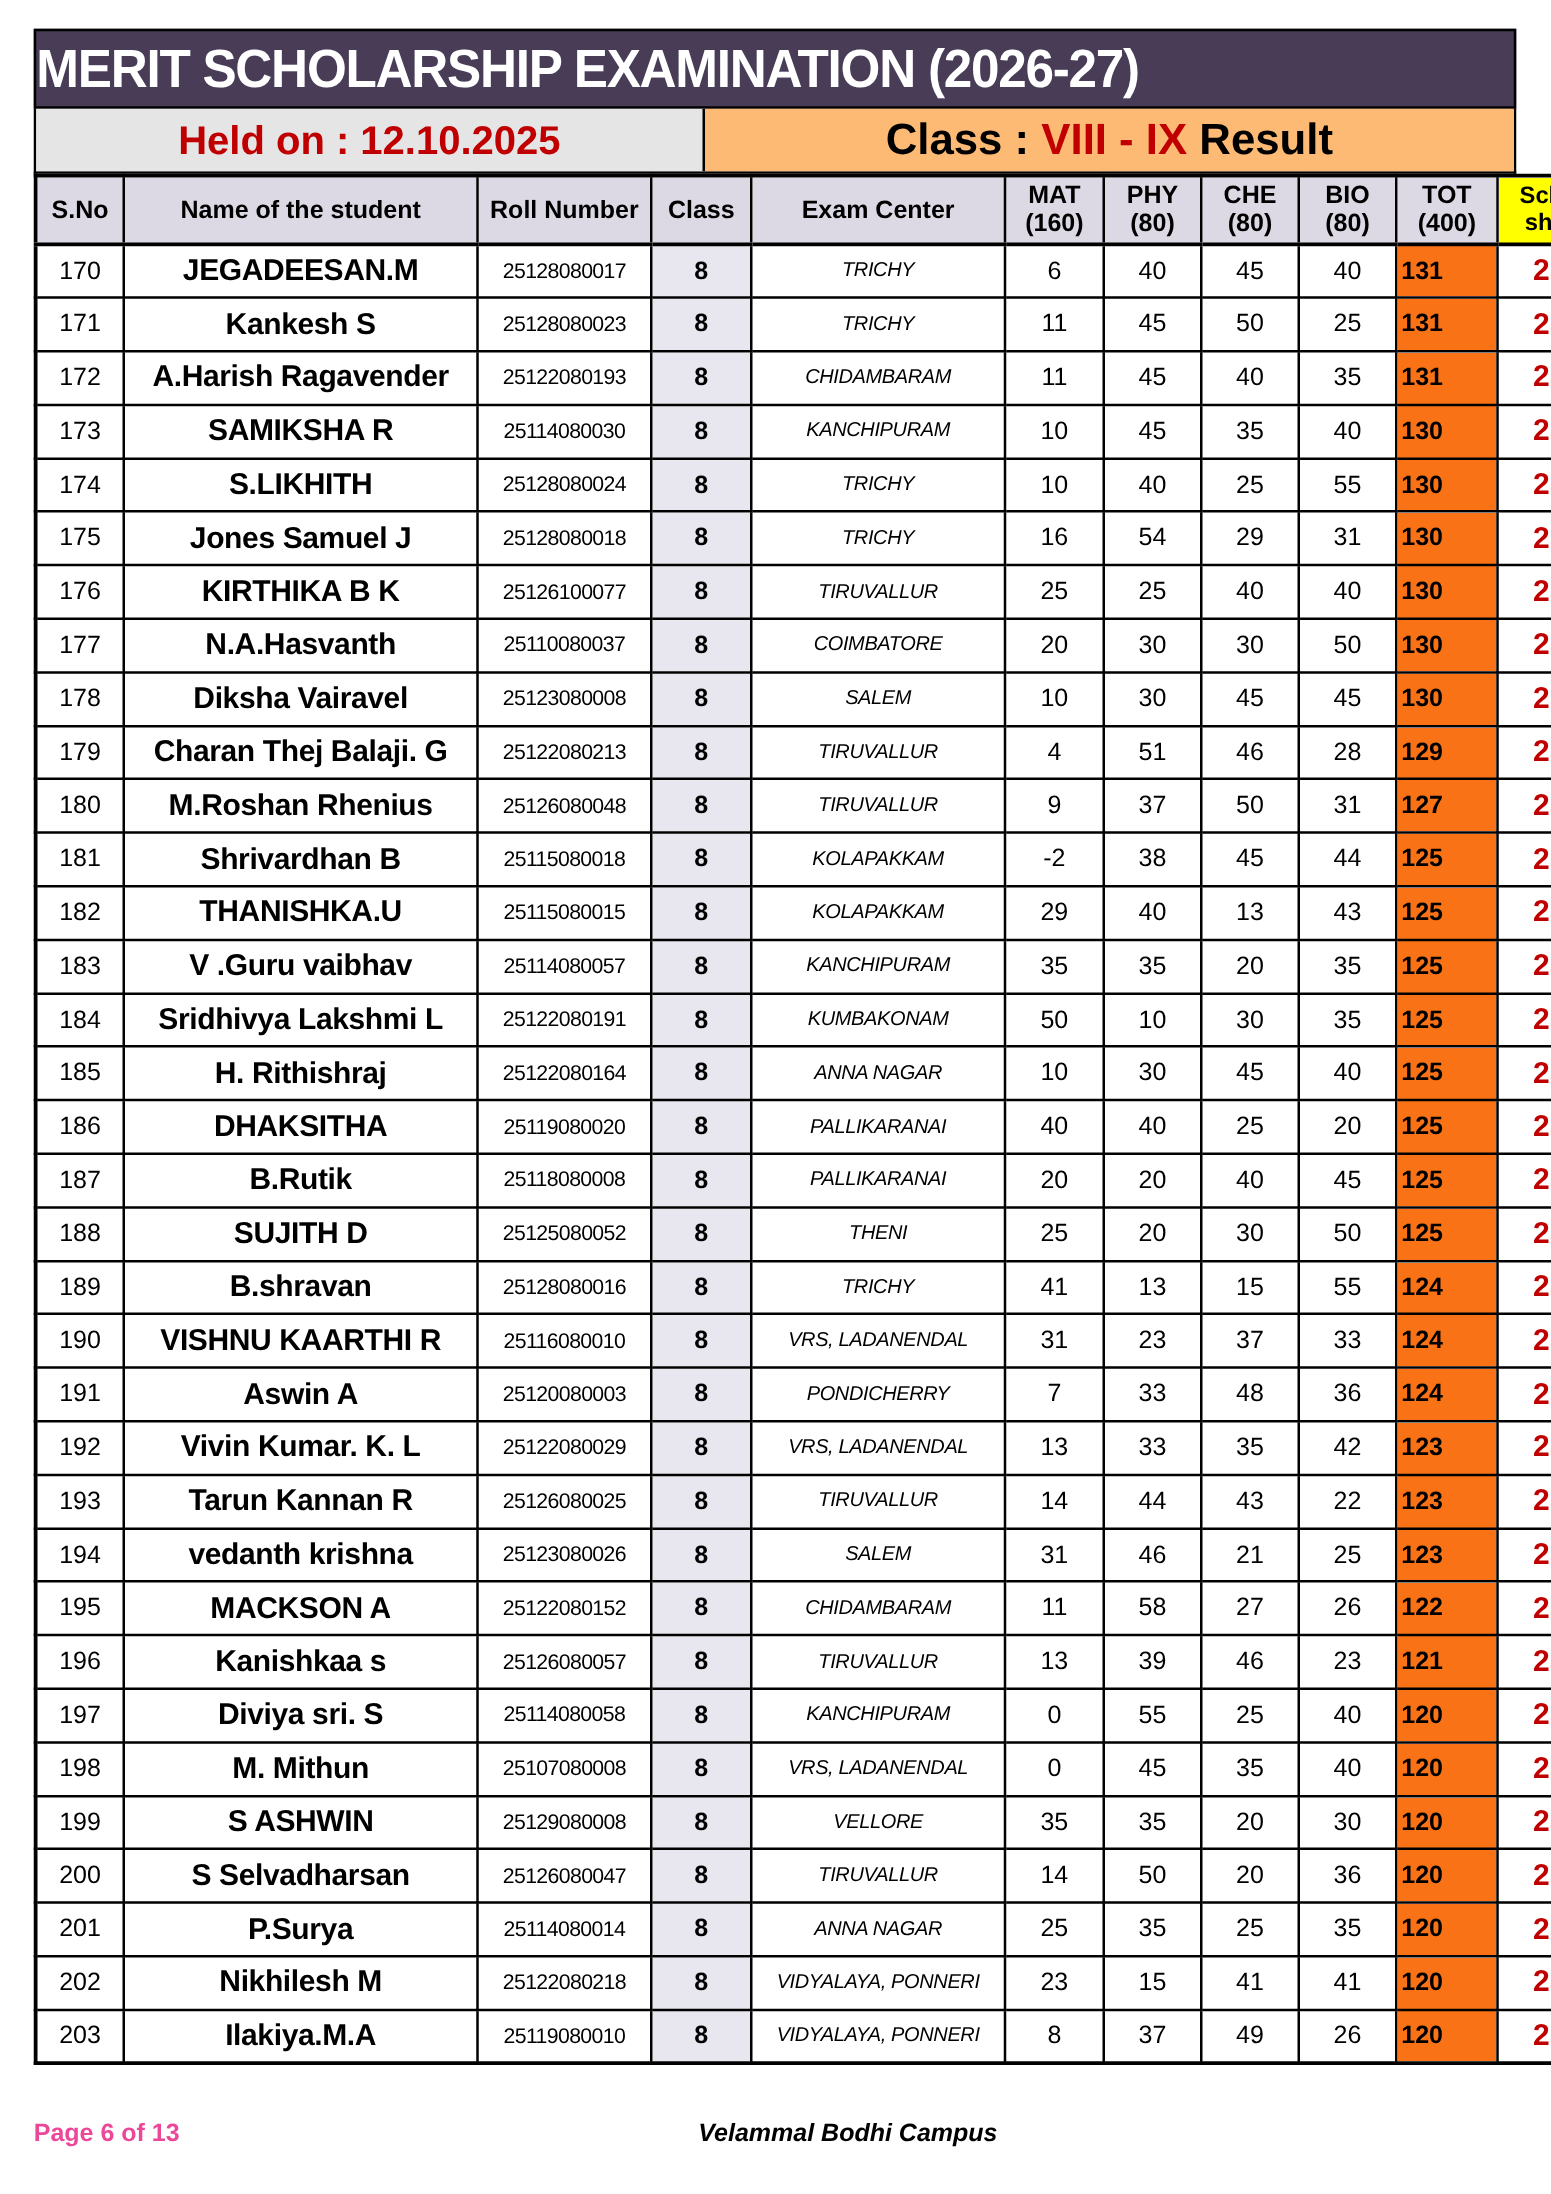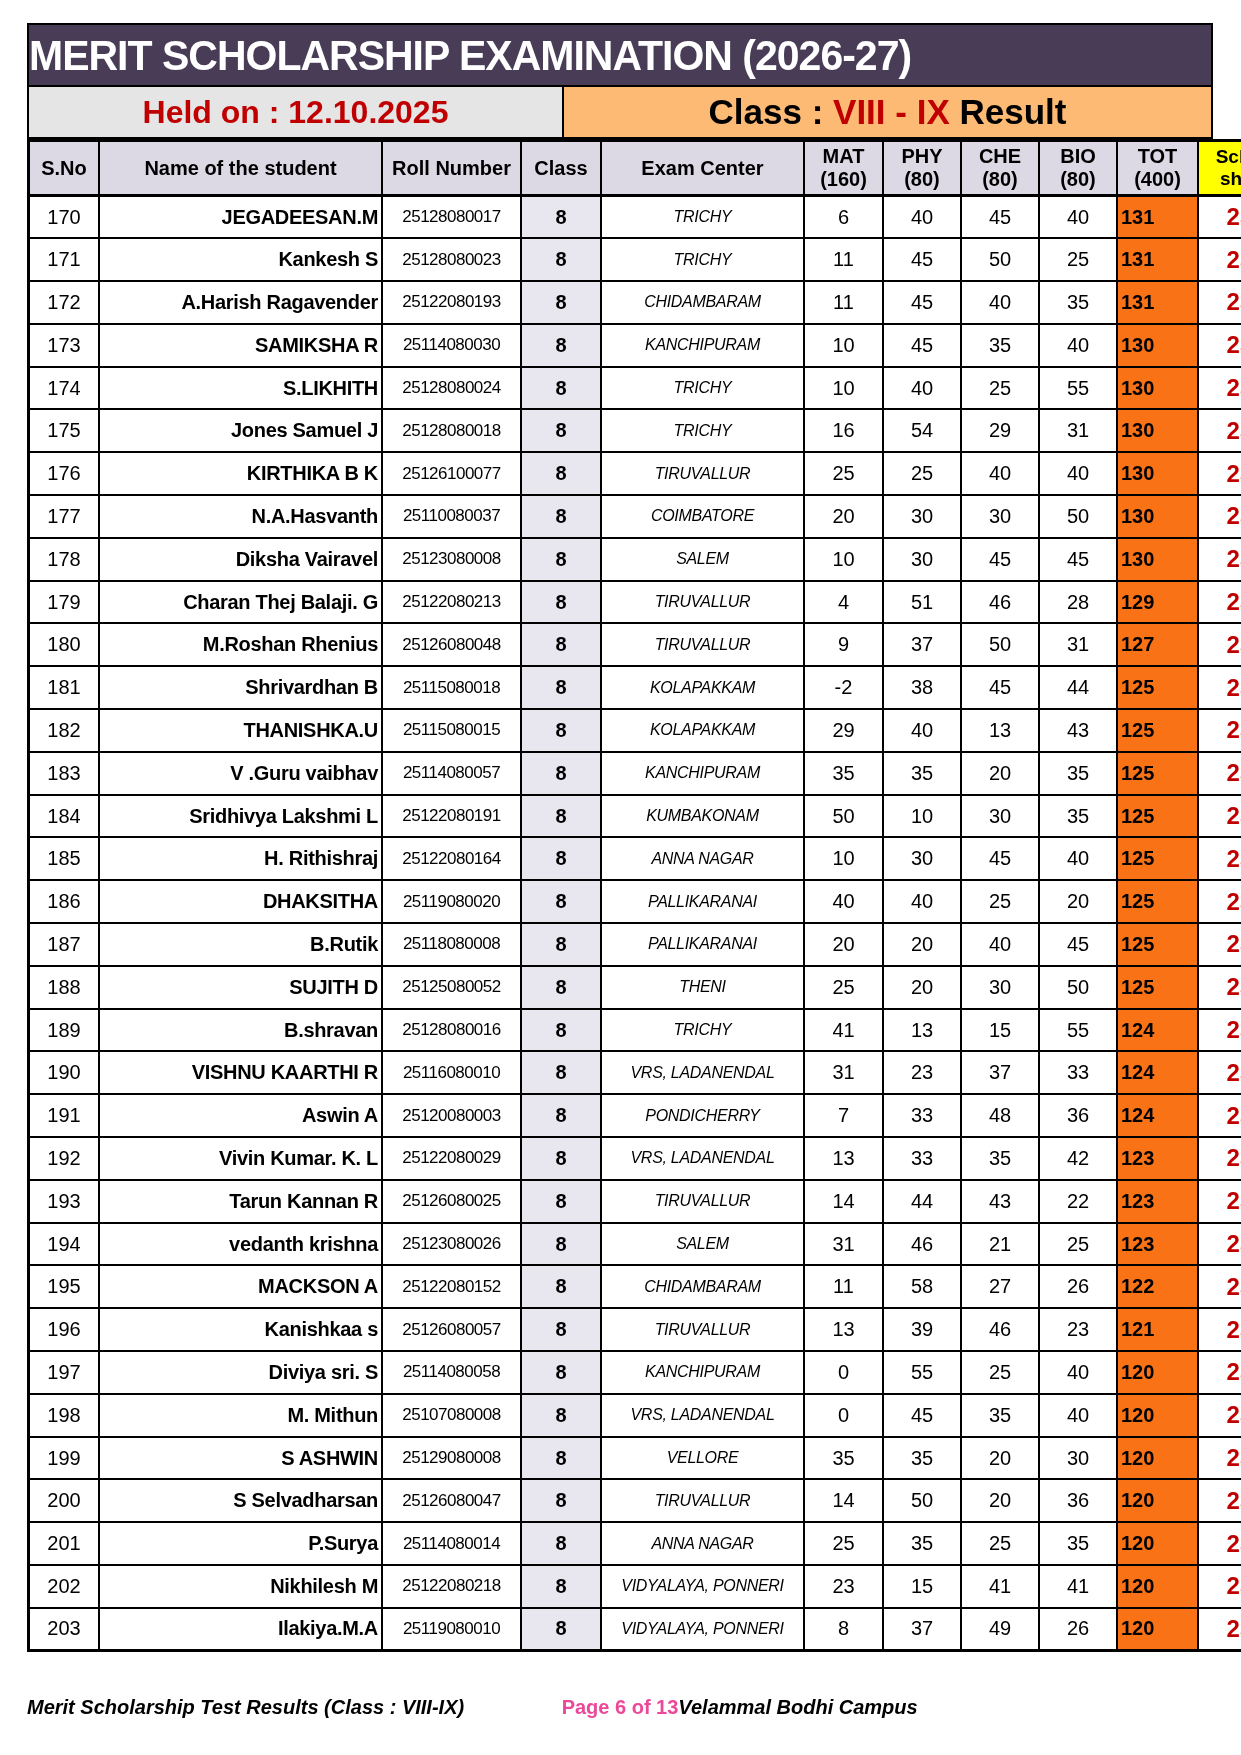--- a/index.html
+++ b/index.html
@@ -60,37 +60,37 @@
   }
   table.results thead th.th-scholar { background:#ffff00; font-size:19px; }
   table.results tbody tr { height:42.8px; }
 
   .th-sno{width:62px} .th-name{width:275px} .th-roll{width:131px}
   .th-class{width:72px} .th-center{width:195px}
   .th-mat{width:71px} .th-phy{width:70px} .th-che{width:70px}
   .th-bio{width:70px} .th-tot{width:73px} .th-scholar{width:97px}
 
   td.col-sno    { text-align:center; font-size:20px; }
-  td.col-name   { text-align:right; font-weight:bold; font-size:20px; padding-left:6px; letter-spacing:-0.3px; }
+  td.col-name   { text-align:center; font-weight:bold; font-size:24px; padding-left:6px; letter-spacing:-0.3px; }
   td.col-roll   { text-align:center; font-size:17px; letter-spacing:-0.5px; }
   td.col-class  { text-align:center; font-weight:bold; font-size:20px; background:#e8e6ef; }
   td.col-center { text-align:center; font-weight:normal; font-style:italic; font-size:16px; letter-spacing:-0.3px; }
   td.col-mat, td.col-phy, td.col-che, td.col-bio { text-align:center; font-size:20px; }
   td.col-tot    { font-weight:bold; font-size:20px; background:#f97316; }
   td.col-scholar{ text-align:center; font-weight:bold; font-size:24px; color:#c00000; }
 
   
   .footer {
     width:1186px; margin-top:44px;
     display:flex; align-items:center;
     font-size:20px; font-weight:bold;
   }
   .footer .f-left  { flex:1; text-align:left;  font-style:italic; }
   .footer .f-center{ flex:0 0 auto; text-align:center; color:#ec4899; }
-  .footer .f-right { flex:1; text-align:left; font-style:italic; }
+  .footer .f-right { flex:1; text-align:center; font-style:italic; }
 </style>
 </head>
 <body>
 
 <div class="sheet">
 
   <div class="title-bar">
     <span class="title-text">MERIT SCHOLARSHIP EXAMINATION (2026-27)</span>
   </div>
 
@@ -585,18 +585,17 @@
           <td class="col-phy">37</td>
           <td class="col-che">49</td>
           <td class="col-bio">26</td>
           <td class="col-tot">120</td>
           <td class="col-scholar">25%</td>
         </tr>
       </tbody>
   </table>
 
   <div class="footer">
-    <div class="f-left">Merit Scholarship Test Results (Class : VIII-IX)</div>
     <div class="f-center">Page 6 of 13</div>
     <div class="f-right">Velammal Bodhi Campus</div>
   </div>
 
 </div>
 
 </body></html>

